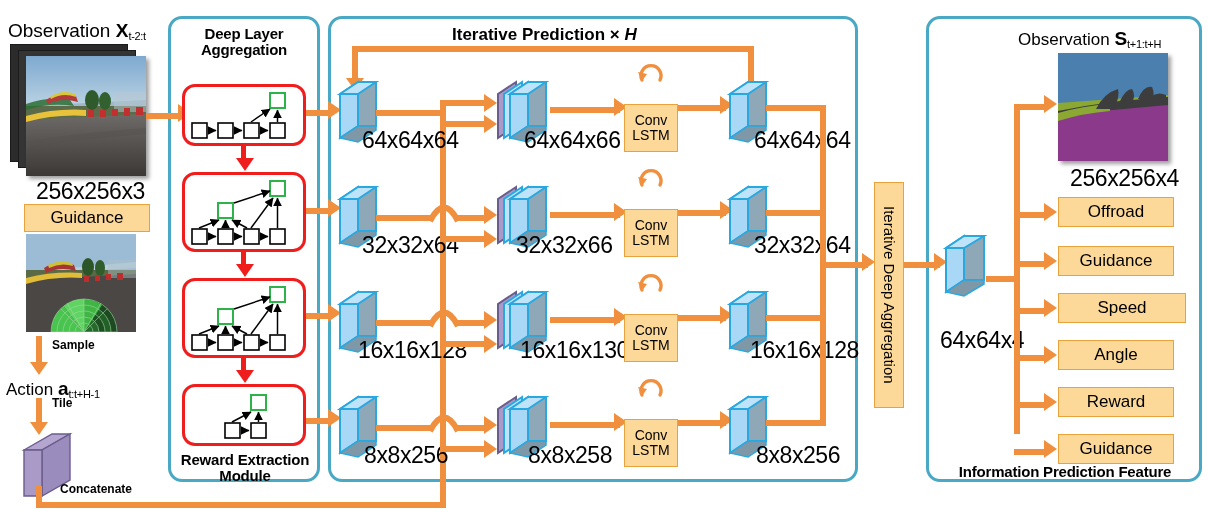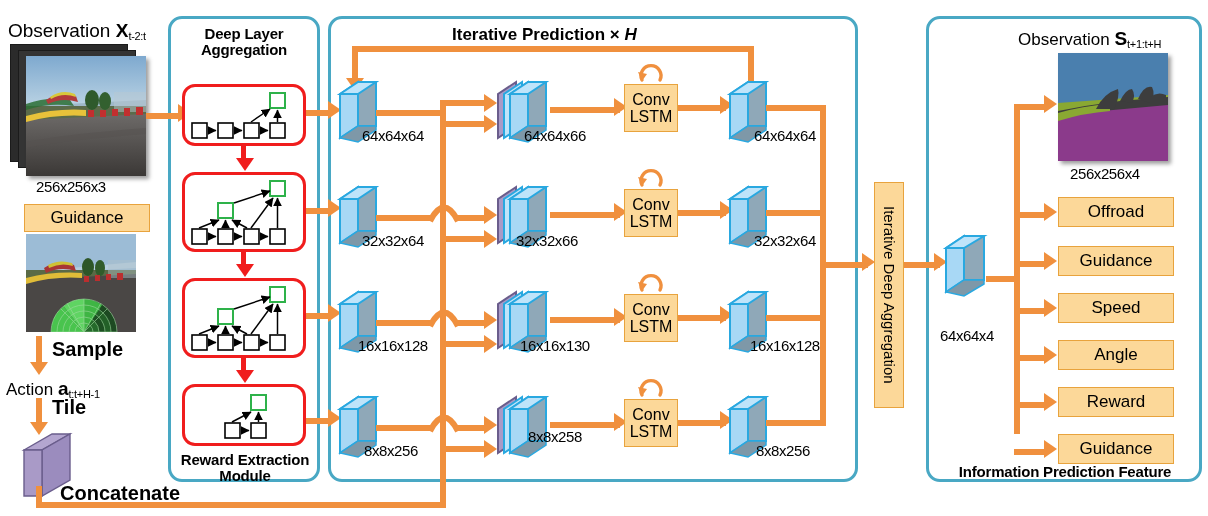--- a/index.html
+++ b/index.html
@@ -16,23 +16,23 @@
   .module {
     position:absolute; border:3.5px solid #49a8c4; border-radius:14px;
     background:transparent;
   }
   .module-title {
     position:absolute; font-weight:bold; text-align:center;
     font-size:15px; line-height:1.05; letter-spacing:-0.2px;
   }
 
   
-  .lbl { position:absolute; font-size:20px; white-space:nowrap; }
+  .lbl { position:absolute; font-size:12px; white-space:nowrap; }
   .lbl.b { font-weight:bold; }
-  .dim { position:absolute; font-size:15px; white-space:nowrap; letter-spacing:-0.4px; }
+  .dim { position:absolute; font-size:23px; white-space:nowrap; letter-spacing:-0.4px; }
   .sub { font-size:11px; vertical-align:baseline; position:relative; top:3px; letter-spacing:-0.3px;}
   .bigvar { font-weight:bold; font-size:19px; }
 
   
   .oline { position:absolute; background:#f0903e; }
   .oh { height:6px; }
   .ov { width:6px; }
   .oarrow { position:absolute; width:0; height:0; }
   .oarrow.r { border-top:9px solid transparent; border-bottom:9px solid transparent; border-left:13px solid #f0903e; }
   .oarrow.d { border-left:9px solid transparent; border-right:9px solid transparent; border-top:13px solid #f0903e; }
@@ -40,21 +40,21 @@
   
   .slab { position:absolute; }
   .slab svg { display:block; overflow:visible; }
 
   
   .ybox {
     position:absolute; background:#fcd899; border:1.6px solid #e8a33d;
     display:flex; align-items:center; justify-content:center;
     font-size:17px; color:#000; text-align:center; line-height:1.08;
   }
-  .ybox.small { font-size:16px; }
+  .ybox.small { font-size:14px;margin-top:20px; }
   .ybox.vert { writing-mode:vertical-rl; font-size:15px; letter-spacing:0px; }
 
   
   .dla { position:absolute; border:3.5px solid #f01d1d; border-radius:13px; background:#fff; }
   .dla svg { position:absolute; left:0; top:0; }
 
   
   .imgframe { position:absolute; overflow:hidden; }
   .shadowed { box-shadow:3px 3px 4px rgba(0,0,0,0.38); }
 </style>
@@ -498,21 +498,21 @@
   <div class="slab" style="left:494px; top:395px;">
     <svg width="60" height="70" viewBox="0 0 60 70">
       <polygon points="4,58 4,14 22,2 22,46" fill="#a99ac7" stroke="#6a5d8c" stroke-width="2"></polygon>
       <polygon points="10,58 10,14 28,2 28,46" fill="#bfe4fa" stroke="#29a8e0" stroke-width="2"></polygon>
       <polygon points="16,58 16,14 34,2 34,46" fill="#a8d8f5" stroke="#29a8e0" stroke-width="2"></polygon>
       <polygon points="34,2 52,2 52,46 34,46" fill="#8fa8b8" stroke="#29a8e0" stroke-width="2"></polygon>
       <polygon points="16,14 34,2 52,2 34,14" fill="#bfe4fa" stroke="#29a8e0" stroke-width="2"></polygon>
       <polygon points="16,58 34,46 52,46 52,50 34,62" fill="#7e98a8" stroke="#29a8e0" stroke-width="1.5"></polygon>
     </svg>
   </div>
-  <div class="dim" style="left:528px; top:428px;">8x8x258</div>
+  <div class="dim" style="left:528px; top:442px;">8x8x258</div>
   <div class="oline oh" style="left:550px; top:422px; width:70px;"></div>
   <div class="oarrow r" style="left:614px; top:413px;"></div>
 
   <div class="ybox small" style="left:624px; top:399px; width:54px; height:48px; flex-direction:column;">
     <span>Conv</span>
     <span>LSTM</span>
   </div>
   <div class="abs" style="left:636px; top:373px;">
     <svg width="30" height="26" viewBox="0 0 30 26">
       <path d="M6 22 A10 10 0 1 1 24 22" fill="none" stroke="#f0903e" stroke-width="3.4" stroke-linecap="round"></path>
@@ -580,21 +580,21 @@
   <div class="oline oh" style="left:1014px; top:212px; width:34px;"></div>
   <div class="oarrow r" style="left:1044px; top:203px;"></div>
   <div class="ybox" style="left:1058px; top:197px; width:116px; height:30px;">Offroad</div>
 
   <div class="oline oh" style="left:1014px; top:261px; width:34px;"></div>
   <div class="oarrow r" style="left:1044px; top:252px;"></div>
   <div class="ybox" style="left:1058px; top:246px; width:116px; height:30px;">Guidance</div>
 
   <div class="oline oh" style="left:1014px; top:308px; width:34px;"></div>
   <div class="oarrow r" style="left:1044px; top:299px;"></div>
-  <div class="ybox" style="left:1058px; top:293px; width:116px; height:30px;">Speed</div>
+  <div class="ybox" style="left:1058px; top:293px; width:128px; height:30px;">Speed</div>
 
   <div class="oline oh" style="left:1014px; top:355px; width:34px;"></div>
   <div class="oarrow r" style="left:1044px; top:346px;"></div>
   <div class="ybox" style="left:1058px; top:340px; width:116px; height:30px;">Angle</div>
 
   <div class="oline oh" style="left:1014px; top:402px; width:34px;"></div>
   <div class="oarrow r" style="left:1044px; top:393px;"></div>
   <div class="ybox" style="left:1058px; top:387px; width:116px; height:30px;">Reward</div>
 
   <div class="oline oh" style="left:1014px; top:449px; width:34px;"></div>

